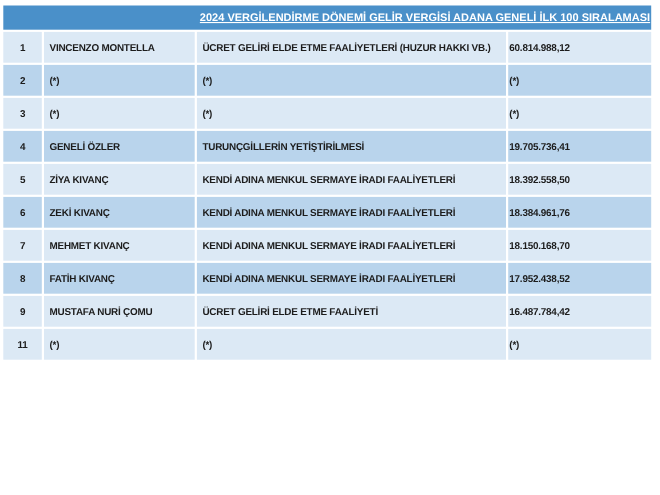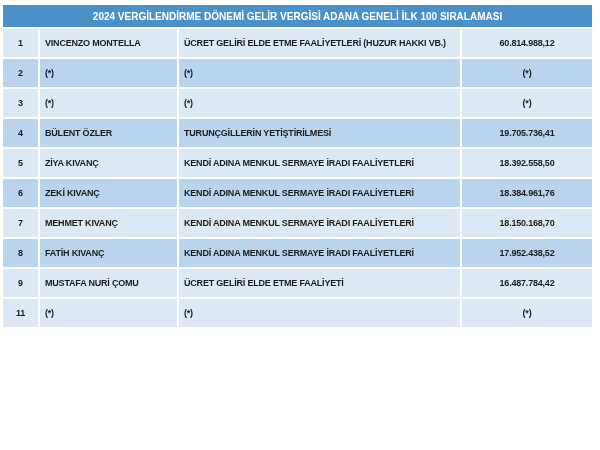--- a/index.html
+++ b/index.html
@@ -27,22 +27,23 @@
   th, td {
     overflow: hidden;
     white-space: nowrap;
   }
   th.title-cell {
     height: 20px;
     background: var(--title-bg, #4a90c9);
     color: var(--title-text, #ffffff);
     font-size: 10px;
     font-weight: bold;
-    text-align: center;
+    text-align: right;
     letter-spacing: 0px;
+    text-decoration: underline;
   }
   tr.header-row th {
     height: 27px;
     background: var(--header-bg, #b6d2ea);
     color: var(--text, #1c1c1c);
     font-size: 8.5px;
     font-weight: bold;
     text-align: center;
     vertical-align: middle;
     line-height: 1.25;
@@ -55,21 +56,21 @@
     font-size: 9px;
     font-weight: bold;
     color: var(--text, #1c1c1c);
     letter-spacing: -0.2px;
     vertical-align: middle;
   }
   tbody tr.odd td  { background: var(--row-light, #dce9f5); }
   tbody tr.even td { background: var(--row-dark, #b9d4ec); }
   td.c0 { text-align: center; }
   td.c1, td.c2 { text-align: left; padding-left: 5px; margin-top: 22px; }
-  td.c3 { text-align: center; }
+  td.c3 { }
 </style>
 </head>
 <body>
 
 <div class="page">
   <table class="main">
     <colgroup>
       <col style="width:35px">
       <col style="width:137px">
       <col style="width:281px">
@@ -94,21 +95,21 @@
           <td class="c3">(*)</td>
         </tr>
         <tr class="odd">
           <td class="c0">3</td>
           <td class="c1">(*)</td>
           <td class="c2">(*)</td>
           <td class="c3">(*)</td>
         </tr>
         <tr class="even">
           <td class="c0">4</td>
-          <td class="c1">BÜLENT ÖZLER</td>
+          <td class="c1">GENELİ ÖZLER</td>
           <td class="c2">TURUNÇGİLLERİN YETİŞTİRİLMESİ</td>
           <td class="c3">19.705.736,41</td>
         </tr>
         <tr class="odd">
           <td class="c0">5</td>
           <td class="c1">ZİYA KIVANÇ</td>
           <td class="c2">KENDİ ADINA MENKUL SERMAYE İRADI FAALİYETLERİ</td>
           <td class="c3">18.392.558,50</td>
         </tr>
         <tr class="even">

